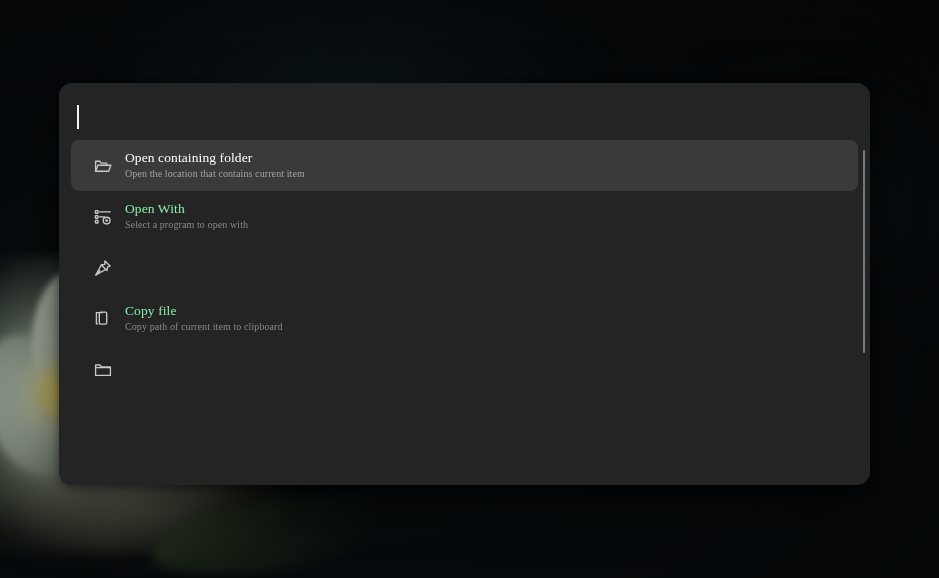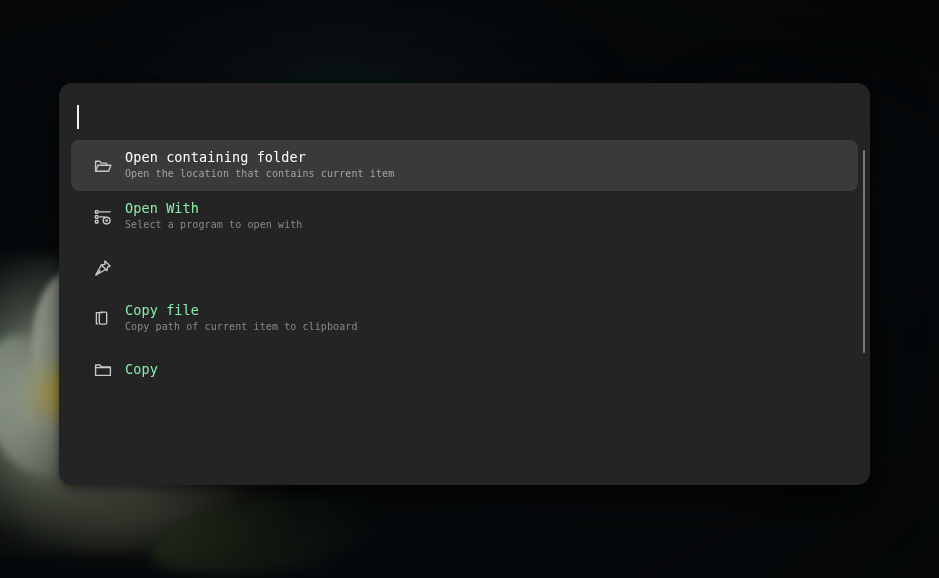--- a/index.html
+++ b/index.html
@@ -185,20 +185,21 @@
     justify-content: center;
     color: #c9c9c9;
   }
   .row-icon svg { display: block; }
 
   .row-text {
     display: flex;
     flex-direction: column;
     justify-content: center;
     min-width: 0;
+    font-family: Liberation Serif, serif;
   }
   .row-title {
     font-size: 13.5px;
     line-height: 17px;
     color: #86efac;
     white-space: nowrap;
     letter-spacing: 0.1px;
   }
   .result-row.is-selected .row-title { color: #ffffff; }
   .row-subtitle {
@@ -304,21 +305,20 @@
           </div>
         </div>
         <div class="result-row">
           <div class="row-icon">
             <svg width="20" height="20" viewBox="0 0 20 20">
               <path stroke="currentColor" fill="none" stroke-width="1.35" stroke-linecap="round" stroke-linejoin="round" d="M2.6 15.4V5.0h4.3l1.6 2.0h8.9v8.4z"></path>
               <path stroke="currentColor" fill="none" stroke-width="1.35" stroke-linecap="round" stroke-linejoin="round" d="M2.6 7.6h14.8"></path>
             </svg>
           </div>
           <div class="row-text">
-            <div class="row-title">Copy</div>
           </div>
         </div>
       </div>
 
     <div id="scrollbar-track">
       <div id="scrollbar-thumb"></div>
     </div>
   </div>
 
 </div>

